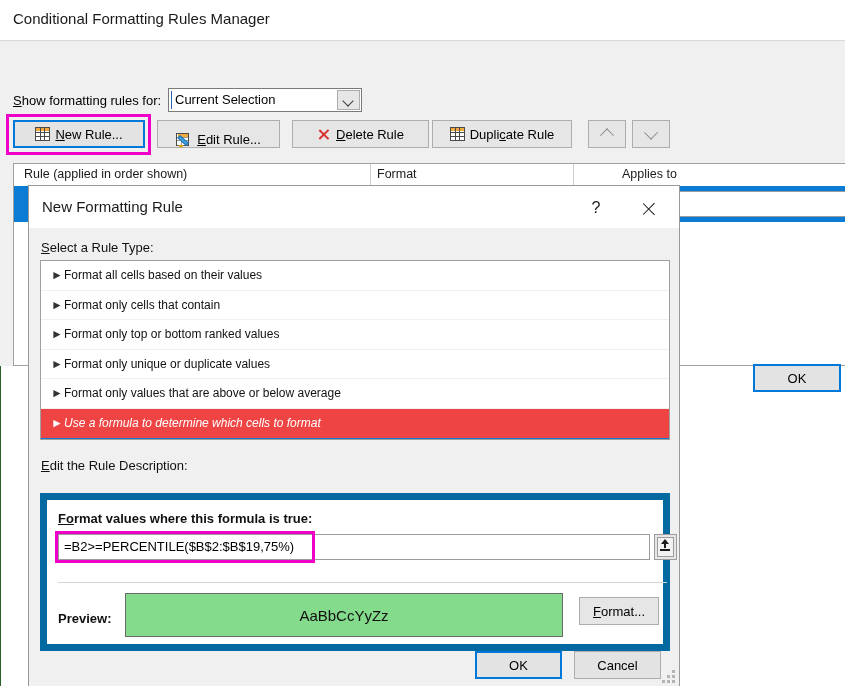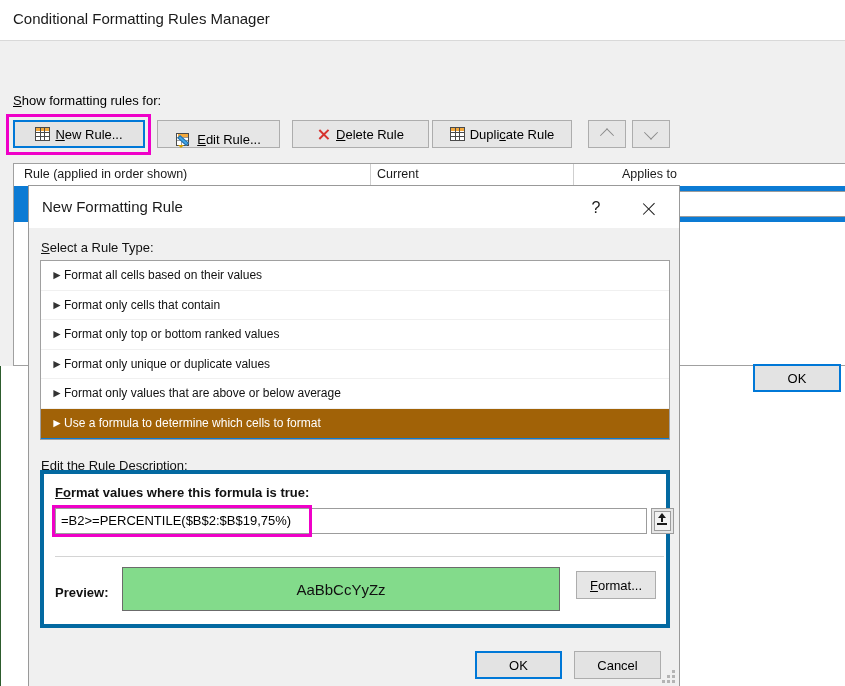--- a/index.html
+++ b/index.html
@@ -430,33 +430,34 @@
     border-bottom: 1px solid #f0f0f0;
     box-sizing: border-box;
     user-select: none;
   }
   .rt-item .bullet {
     display: inline-block;
     width: 13px;
     color: #333;
   }
   .rt-item.selected {
-    background: #a16207;
+    background: #ef4444;
     color: #ffffff;
     border-bottom: 1px solid #0c7bd4;
+    font-style: italic;
   }
   .rt-item.selected .bullet { color: #ffffff; }
 
   
   #ruledesc-box {
     position: absolute;
-    left: 11px; top: 242px;
+    left: 11px; top: 265px;
     width: 630px; height: 158px;
     background: #ffffff;
-    border: 4px solid #0369a1;
+    border: 7px solid #0369a1;
     box-sizing: border-box;
   }
   #desc-heading {
     position: absolute;
     left: 11px; top: 11px;
     font-size: 13px;
     font-weight: bold;
     color: #111;
     white-space: nowrap;
   }
@@ -623,20 +624,25 @@
   <div id="cfrm-titlebar">
     <div id="cfrm-title">Conditional Formatting Rules Manager</div>
   </div>
 
   <div id="cfrm-body">
 
     <div class="show-label">
       <span class="u">S</span><span>how formatting rules for:</span>
     </div>
 
+    <div id="scope-combo">
+      <div class="caret-line"></div>
+      <div class="combo-text">Current Selection</div>
+      <div class="combo-btn"></div>
+    </div>
 
     <div id="cfrm-toolbar">
 
       <div id="btn-new" class="tbtn focused">
         <span class="grid-icon head">
             <span class="hdr"></span>
           </span>
         <span><span class="u">N</span>ew Rule...</span>
       </div>
 
@@ -670,21 +676,21 @@
         <span class="arrow-gly down"></span>
       </div>
     </div>
 
     <div id="new-rule-callout"></div>
 
     <div id="rules-list">
       <div id="rules-header">
         <div class="rh" id="rh-rule">Rule (applied in order shown)</div>
         <div class="rh-sep" id="rh-sep-1"></div>
-        <div class="rh" id="rh-format">Current</div>
+        <div class="rh" id="rh-format">Format</div>
         <div class="rh-sep" id="rh-sep-2"></div>
         <div class="rh" id="rh-applies">Applies to</div>
       </div>
 
       <div id="rule-row">
         <div id="rule-formula-text">Formula: =B2&lt;=PERCENTILE($B$2:$B$19,25%)</div>
         <div id="rule-format-swatch">AaBbCcYyZz</div>
         <div id="rule-applies-box">
           <div id="rule-applies-text">=$B$2:$B$19</div>
         </div>

